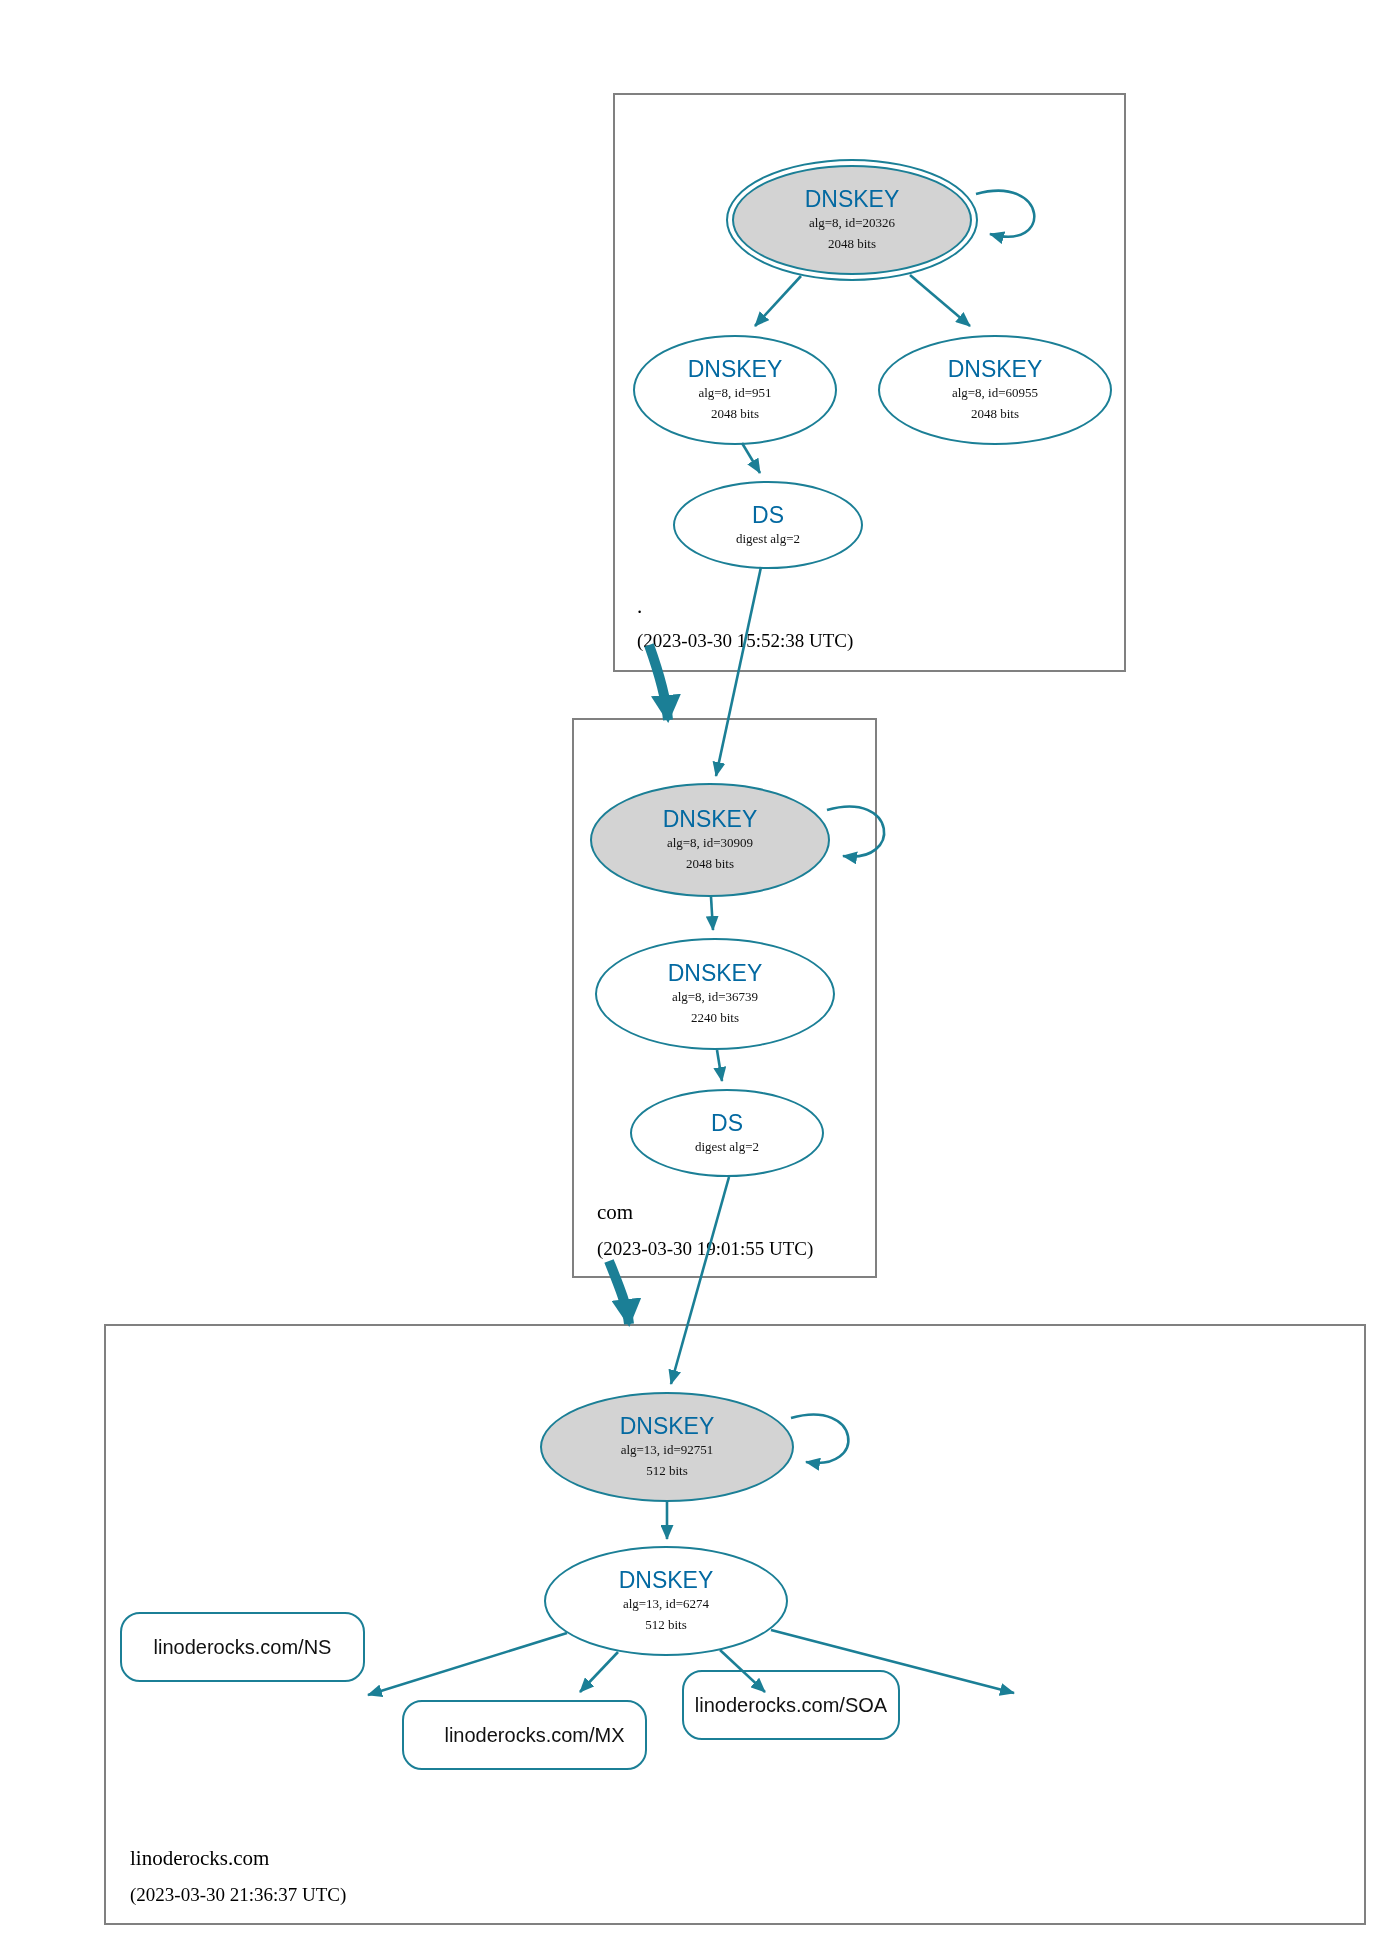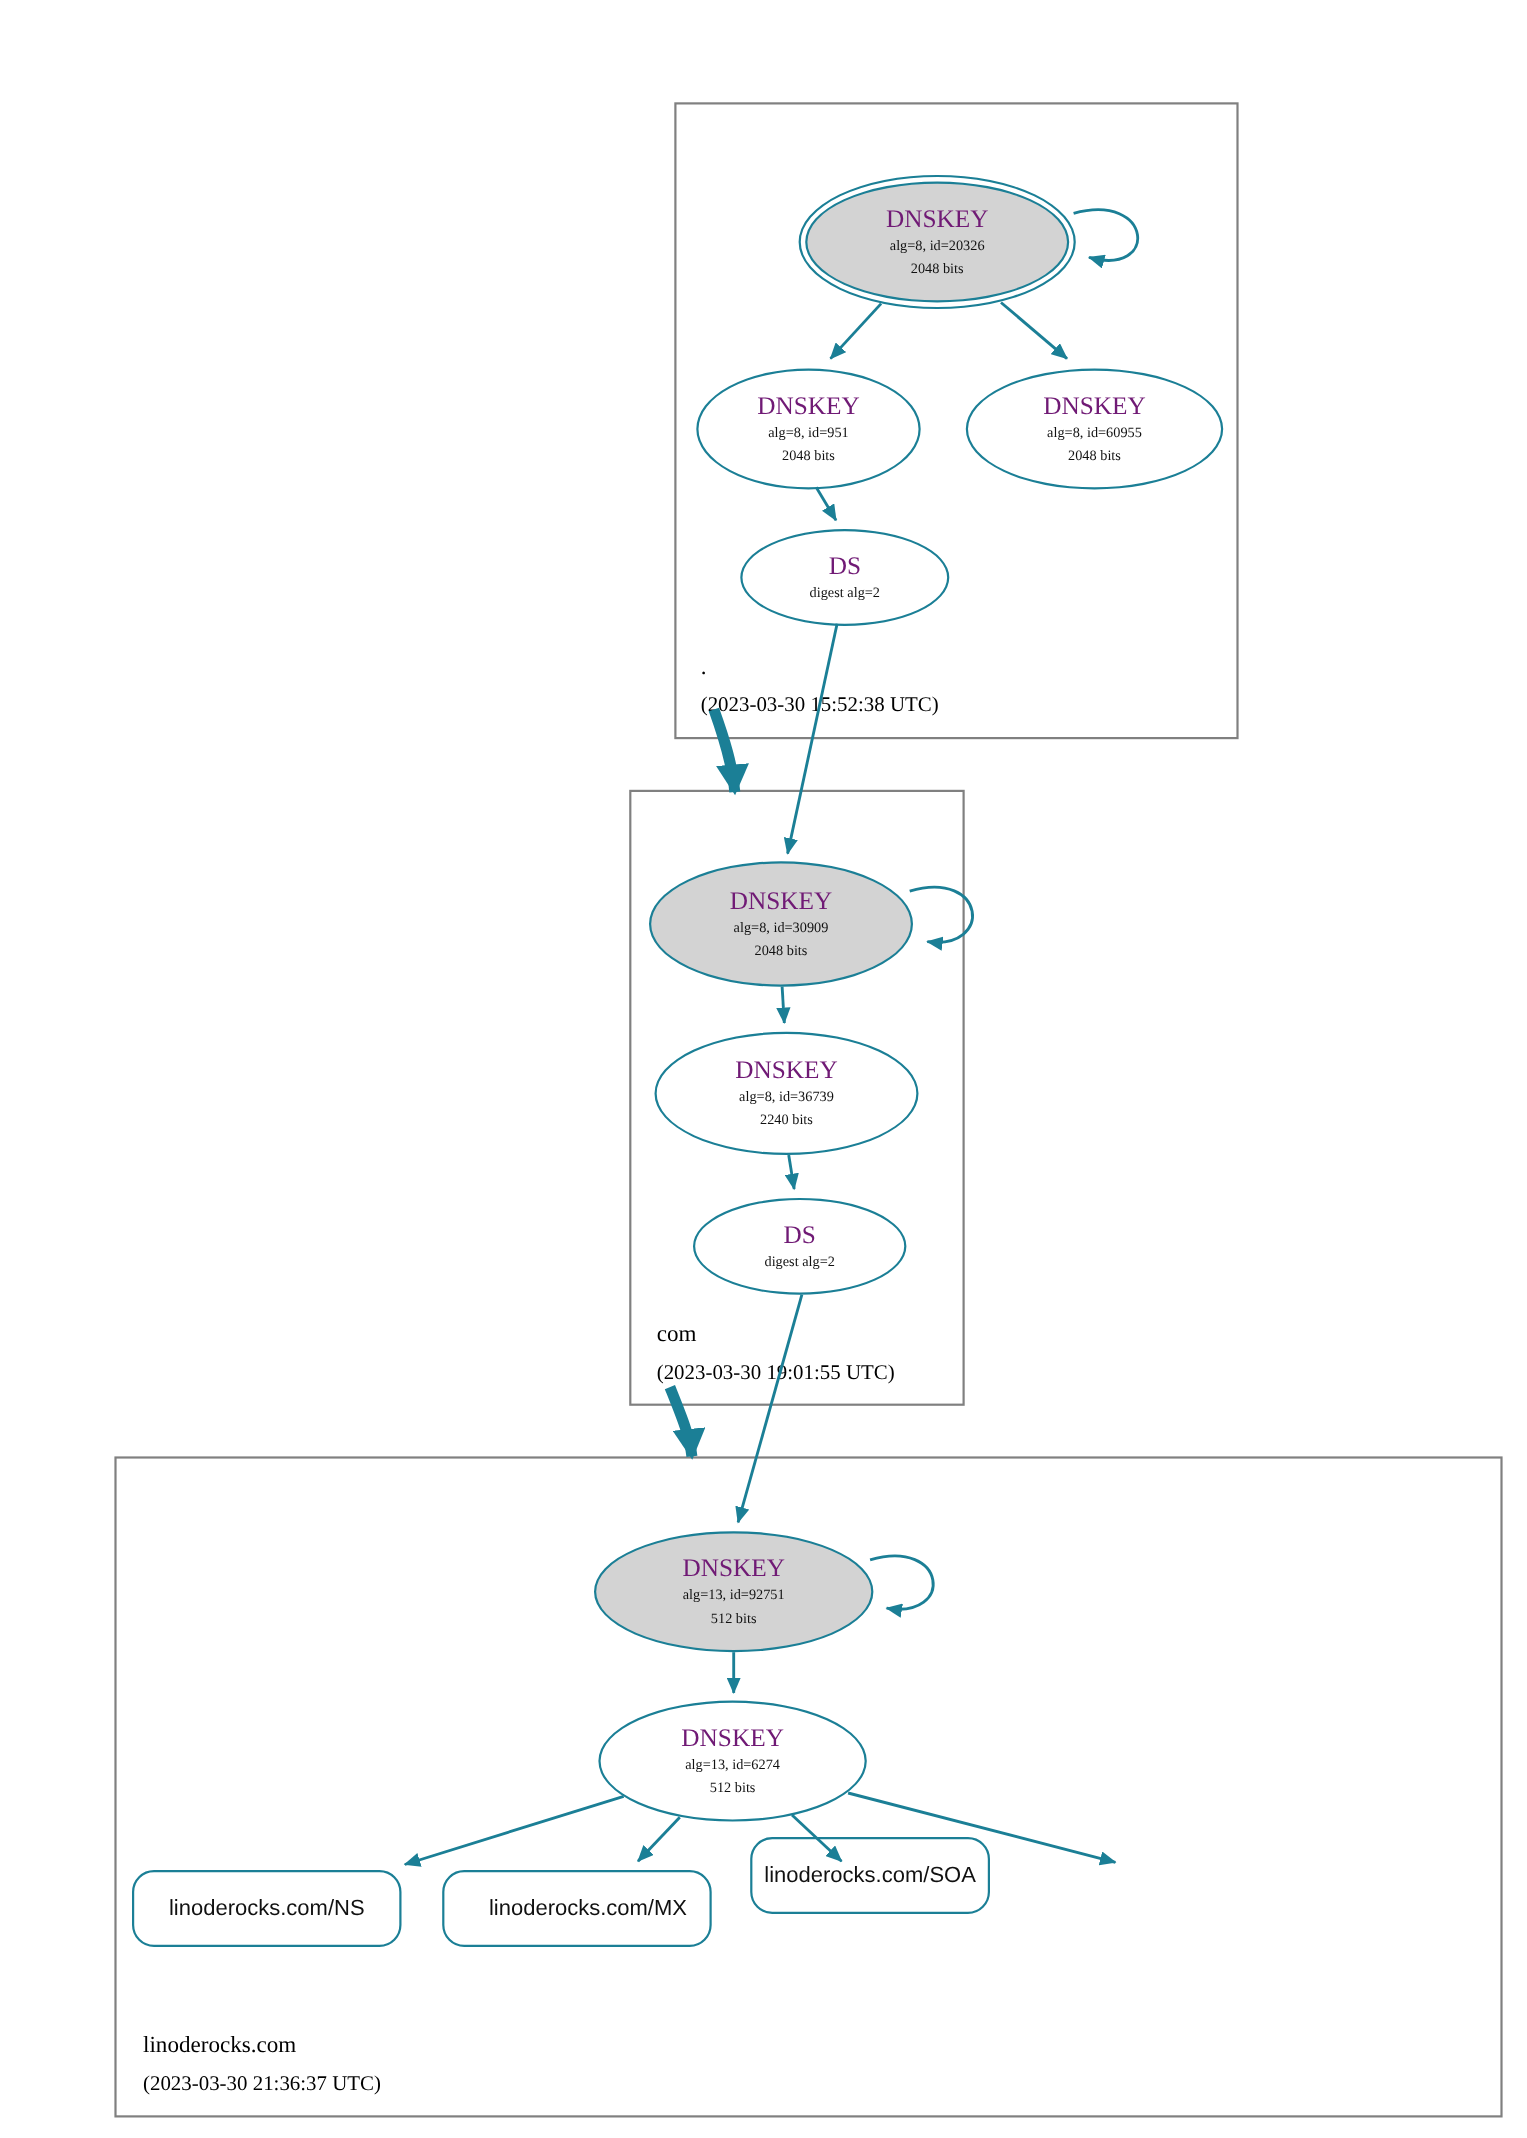--- a/index.html
+++ b/index.html
@@ -62,23 +62,23 @@
     box-sizing:border-box;
     border:2.5px solid var(--accent);
     border-radius:50%;
     background:var(--node-fill);
     display:flex;
     flex-direction:column;
     align-items:center;
     justify-content:center;
   }
   .node-title{
-    font-family:Liberation Serif, serif;
+    font-family:Liberation Sans, sans-serif;
     font-size:23px;
-    color:#701a75;
+    color:#0369a1;
     line-height:26px;
   }
   .node-detail{
     font-family:"Liberation Serif", serif;
     font-weight:normal;
     font-size:13px;
     color:#111;
     line-height:21px;
   }
   .rrset{
@@ -201,20 +201,20 @@
     <div class="node-detail">alg=13, id=92751</div>
     <div class="node-detail">512 bits</div>
   </div>
 
   <div class="node" style="left:544px;top:1546px;width:244px;height:110px;">
     <div class="node-title">DNSKEY</div>
     <div class="node-detail">alg=13, id=6274</div>
     <div class="node-detail">512 bits</div>
   </div>
 
-  <div class="rrset" style="left:120px;top:1700px;width:245px;">linoderocks.com/NS</div>
+  <div class="rrset" style="left:120px;top:1612px;width:245px;">linoderocks.com/NS</div>
   <div class="rrset" style="left:402px;top:1700px;width:245px;padding-left:20px;">linoderocks.com/MX</div>
   <div class="rrset" style="left:682px;top:1670px;width:218px;">linoderocks.com/SOA</div>
 
   <div class="zone-label" style="left:130px;top:1846px;">linoderocks.com</div>
   <div class="zone-ts" style="left:130px;top:1884px;">(2023-03-30 21:36:37 UTC)</div>
 
 </div>
 
 </body></html>

